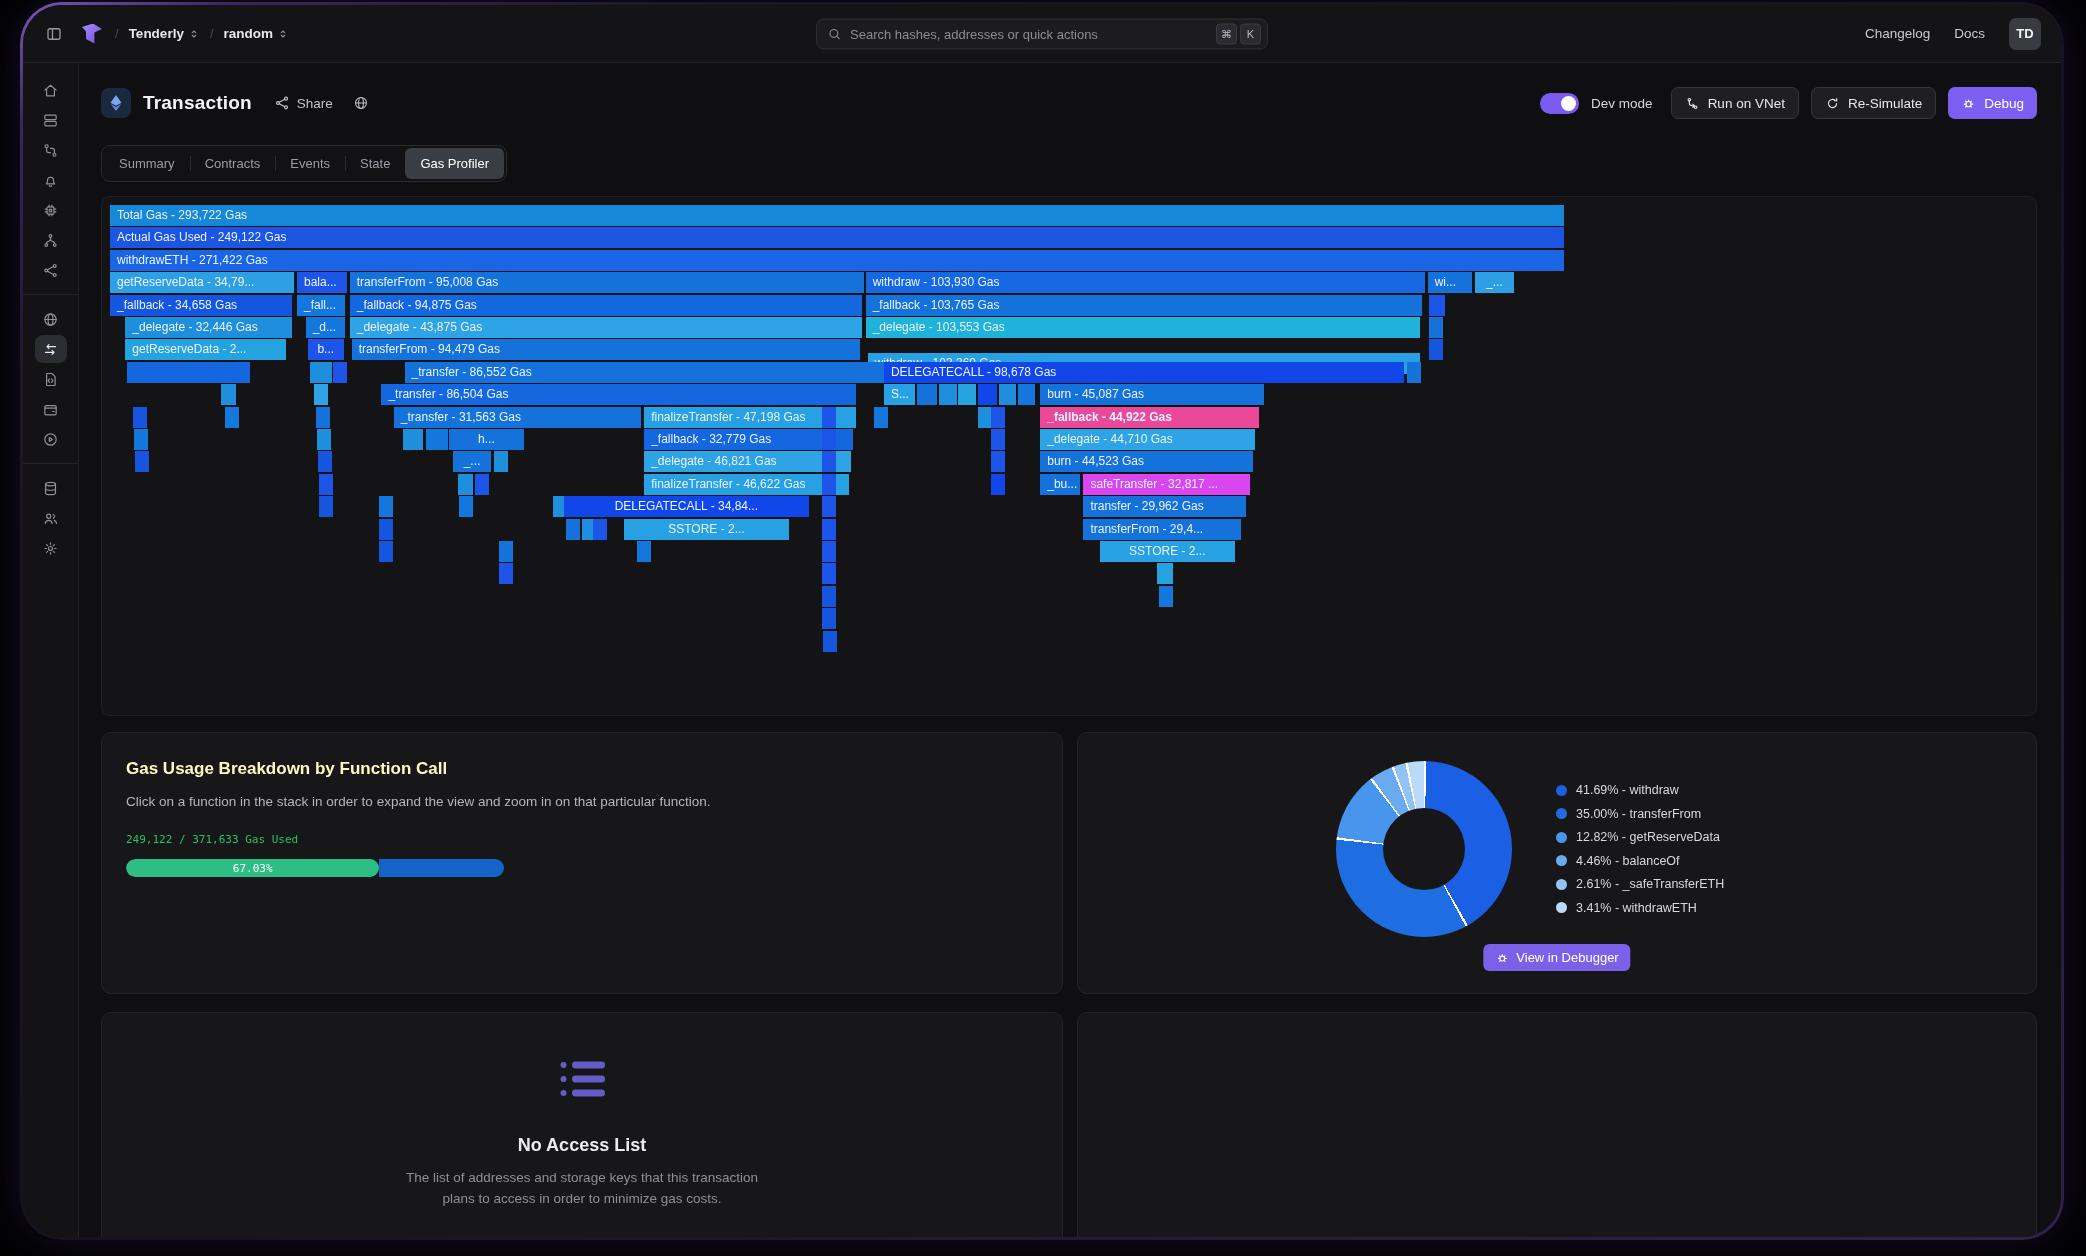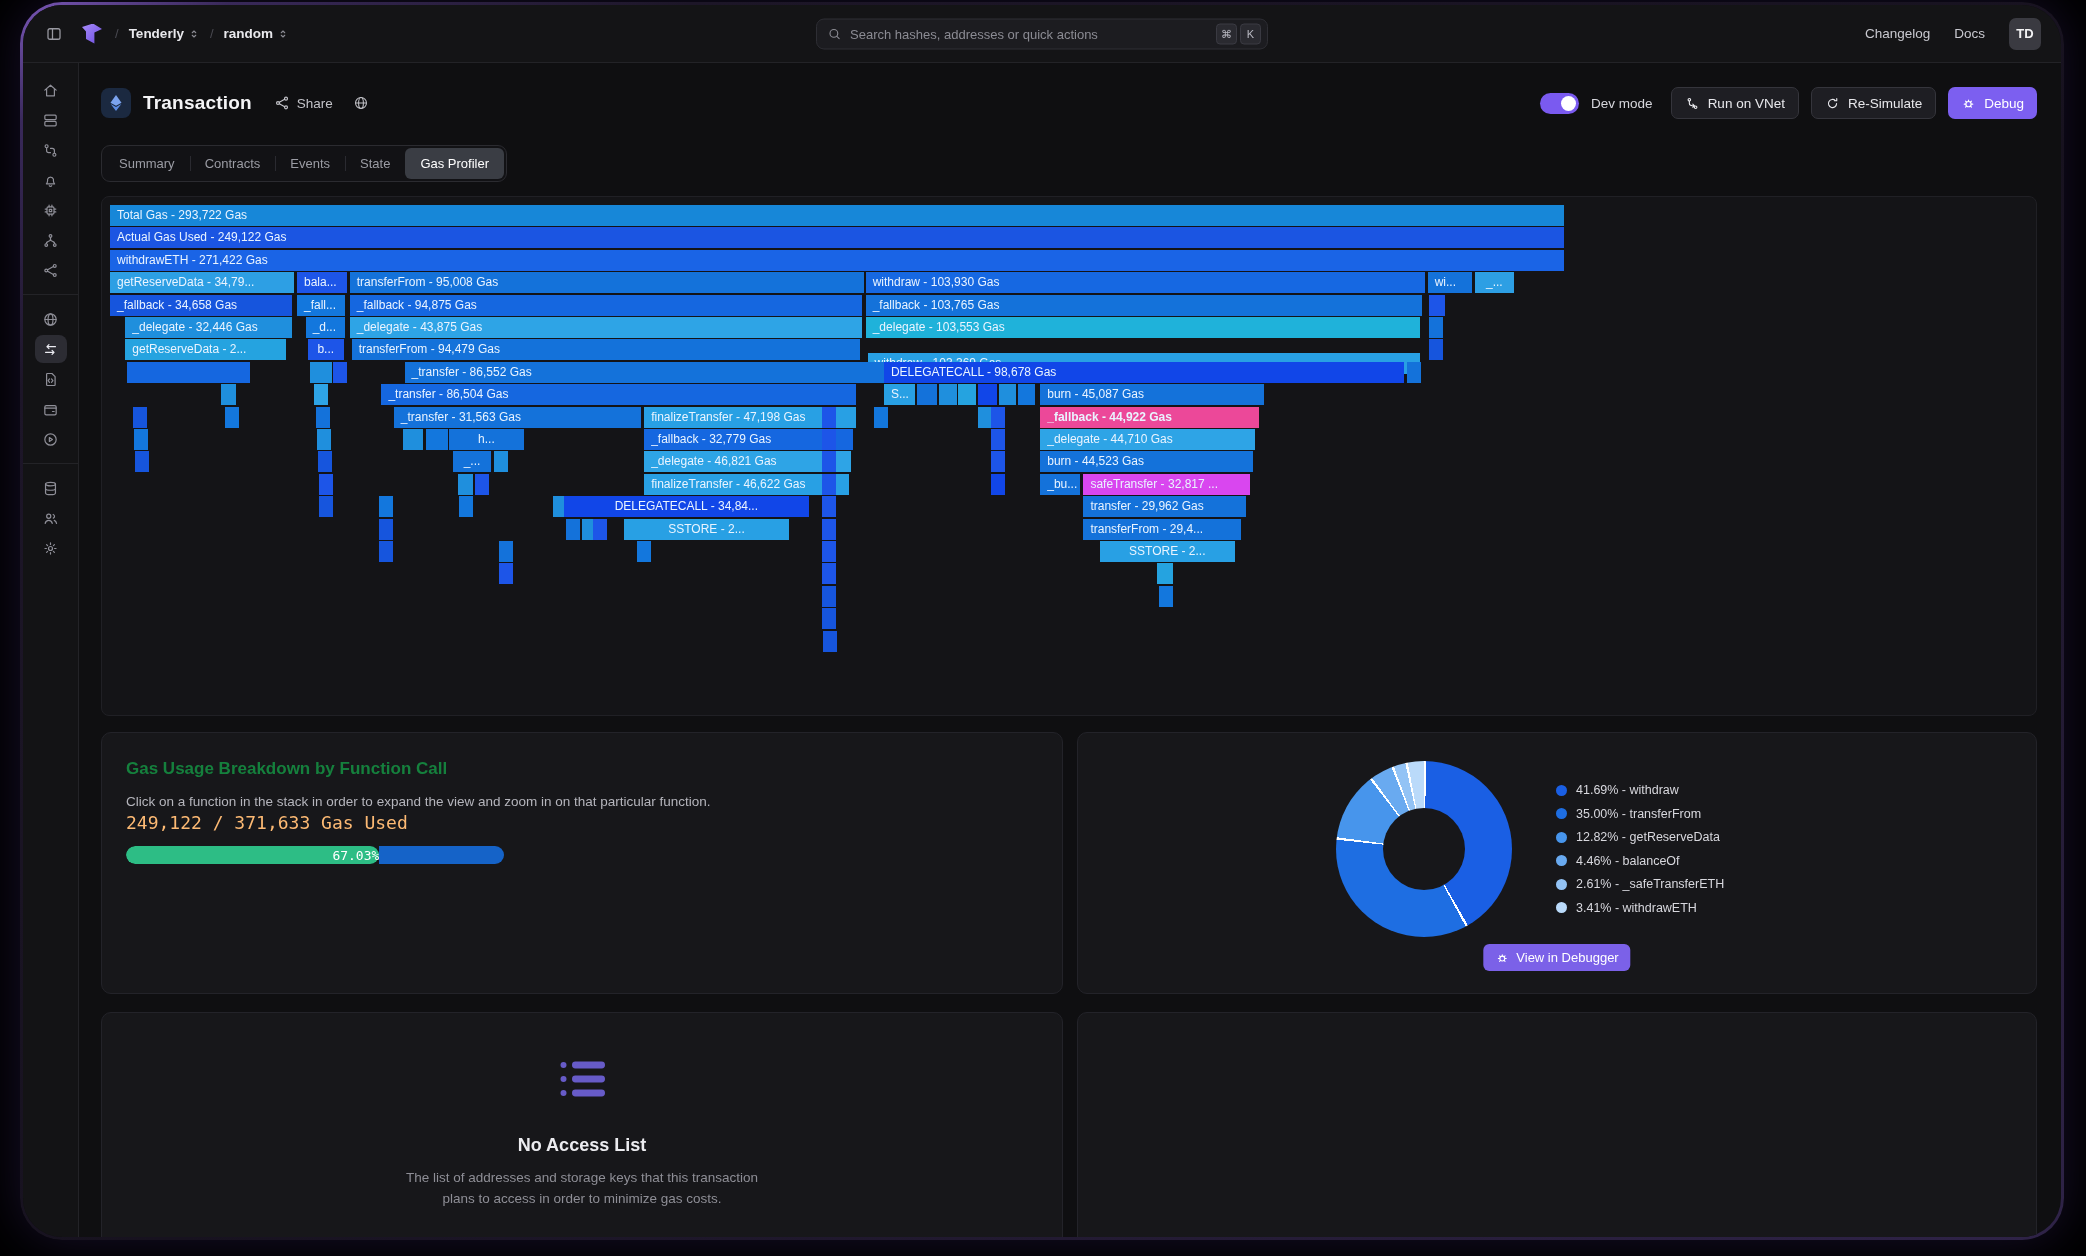--- a/index.html
+++ b/index.html
@@ -63,25 +63,25 @@
 
   
   .flame-panel { margin-top:14px; height:520px; background:#141417; border:1px solid #202025; border-radius:8px; position:relative; overflow:hidden; }
   .fbar { position:absolute; height:21px; line-height:21px; font-size:12px; color:#eaf4ff; padding:0 7px; white-space:nowrap; overflow:hidden; cursor:pointer; }
   .fbar.ctr { text-align:center; }
 
   
   .grid { display:grid; grid-template-columns:962px 1fr; gap:14px; margin-top:16px; }
   .panel { background:#17171a; border:1px solid #232329; border-radius:10px; position:relative; }
   .gb-panel { height:262px; padding:26px 24px 0 24px; }
-  .gb-title { color:#15803d; font-size:17px; font-weight:700; }
+  .gb-title { color:#fef9c3; font-size:17px; font-weight:700; }
   .gb-desc { color:#b5b5bc; font-size:13.5px; margin-top:15px; }
-  .gb-line { font-family:"DejaVu Sans Mono", monospace; color:#fdba74; font-size:18px; margin-top:3px; }
+  .gb-line { font-family:"DejaVu Sans Mono", monospace; color:#22c55e; font-size:11px; margin-top:24px; }
   .pbar { margin-top:13px; width:378px; height:18px; border-radius:9px; overflow:hidden; display:flex; }
-  .pbar .fill { height:100%; border-radius:9px; display:flex; align-items:center; justify-content:flex-end; font-family:"DejaVu Sans Mono", monospace; font-size:13px; color:#fff; }
+  .pbar .fill { height:100%; border-radius:9px; display:flex; align-items:center; justify-content:center; font-family:"DejaVu Sans Mono", monospace; font-size:11px; color:#fff; }
   .pbar .rest { flex:1; height:100%; }
 
   .donut-panel { height:262px; }
   .donut-wrap { position:absolute; left:258px; top:28px; width:176px; height:176px; }
   .donut { width:176px; height:176px; border-radius:50%; }
   .donut-hole { position:absolute; left:50%; top:50%; transform:translate(-50%,-50%); width:82px; height:82px; border-radius:50%; background:#17171a; }
   .legend { position:absolute; left:478px; top:50px; display:flex; flex-direction:column; gap:9.5px; }
   .leg-item { display:flex; align-items:center; gap:9px; }
   .leg-dot { width:11px; height:11px; border-radius:50%; flex:none; }
   .leg-txt { color:#d8d8de; font-size:12.5px; }

